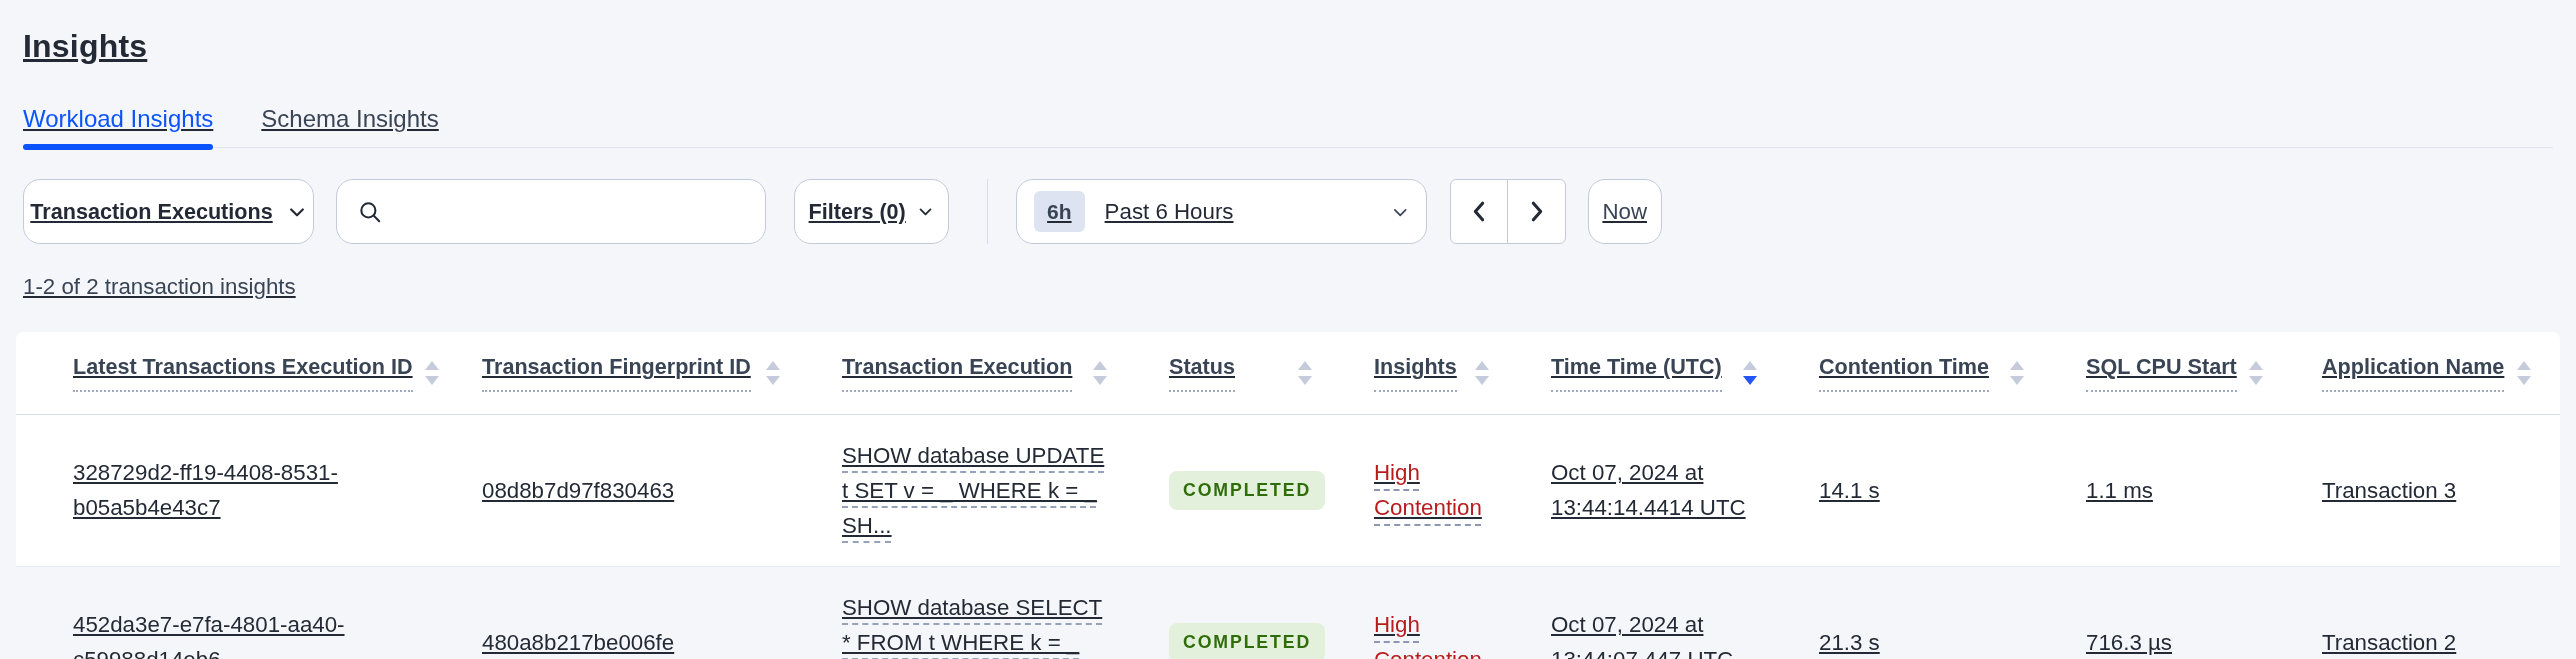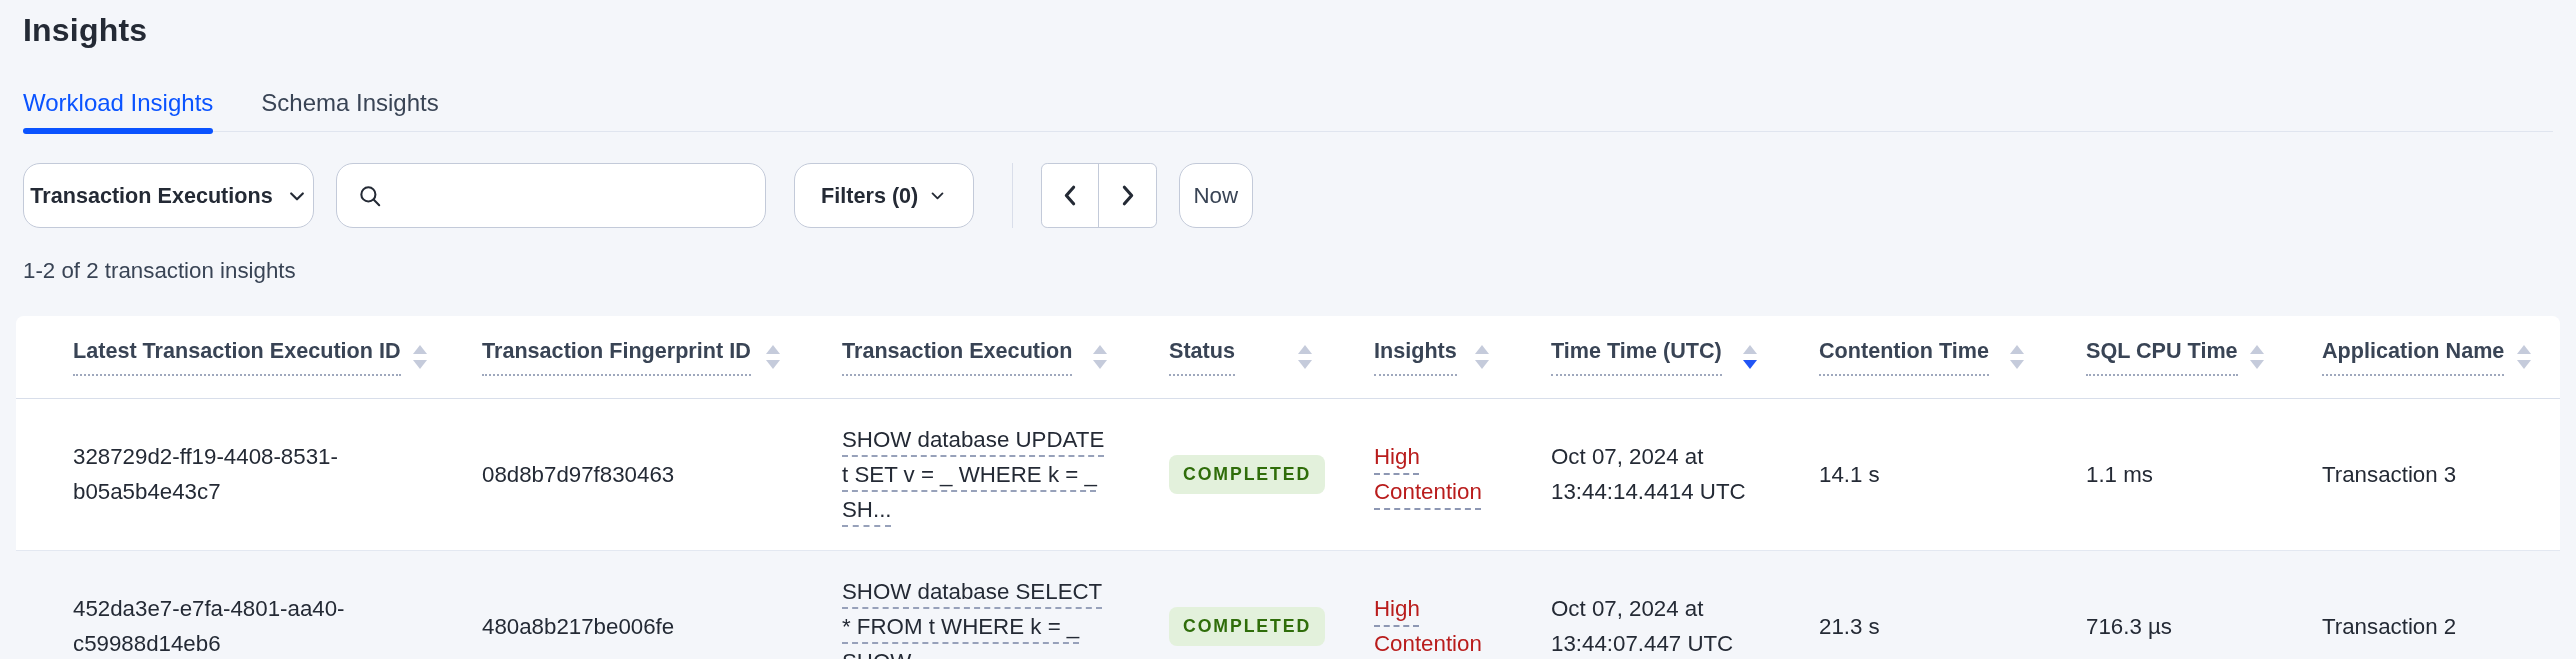--- a/index.html
+++ b/index.html
@@ -3,21 +3,21 @@
 <meta charset="utf-8">
 <style>
   * { box-sizing: border-box; margin: 0; padding: 0; }
   html, body { width: 2576px; height: 659px; overflow: hidden; }
   body {
     background: #f4f6fa;
     font-family: "Liberation Sans", "DejaVu Sans", sans-serif;
     color: #242a35;
     font-size: 22.3px;
   }
-  .page { padding: 0 23px; height: 100%; }
+  .page { padding: 16px 23px; height: 100%; text-decoration: underline; }
 
   
   .page-title {
     padding-top: 12.3px;
     font-size: 32px;
     font-weight: 700;
     color: #242a35;
     letter-spacing: 0.2px;
   }
 
@@ -58,21 +58,21 @@
     cursor: pointer;
     flex: none;
   }
   .select-btn { width: 291px; justify-content: center; gap: 14px; font-weight: 700; font-size: 21.6px; color: #242a35; margin-right: 21.6px; }
   .search-box { width: 430px; padding: 0 20px; gap: 14px; margin-right: 28px; cursor: text; }
   .search-box input {
     border: none; outline: none; background: transparent;
     font-family: inherit; font-size: 22.3px; color: #242a35; width: 100%;
   }
   .search-box input::placeholder { color: #8e98b3; }
-  .filters-btn { width: 180px; justify-content: center; gap: 10.8px; font-weight: 700; font-size: 21.6px; color: #242a35; }
+  .filters-btn { width: 155px; justify-content: center; gap: 10.8px; font-weight: 700; font-size: 21.6px; color: #242a35; }
   .vdivider { width: 1.5px; height: 65px; background: #d9deea; margin: 0 28px 0 38px; flex: none; }
   .time-picker { width: 411px; padding: 0 17px; margin-right: 23px; }
   .time-chip {
     background: #dde3f0; color: #394455;
     font-weight: 700; font-size: 21px;
     padding: 10px 13px; border-radius: 6.2px; line-height: 1;
   }
   .time-label { margin-left: 20px; font-size: 22.3px; color: #242a35; }
   .time-caret { margin-left: auto; display: flex; }
   .arrow-group { display: flex; border: 1.5px solid #c3cad9; border-radius: 6.2px; background: #fff; height: 65px; overflow: hidden; margin-right: 21.6px; flex: none; }
@@ -194,20 +194,29 @@
       <span>Filters (0)</span>
       <span class="icon">
         <svg width="17" height="17" viewBox="0 0 24 24" fill="none" stroke="#242a35" stroke-width="2.6" stroke-linecap="round" stroke-linejoin="round">
             <polyline points="5 9 12 16 19 9"></polyline>
           </svg>
       </span>
     </div>
 
     <div class="vdivider"></div>
 
+    <div class="ctl time-picker">
+      <span class="time-chip">6h</span>
+      <span class="time-label">Past 6 Hours</span>
+      <span class="time-caret icon">
+        <svg width="18.5" height="18.5" viewBox="0 0 24 24" fill="none" stroke="#394455" stroke-width="2.2" stroke-linecap="round" stroke-linejoin="round">
+            <polyline points="5 9 12 16 19 9"></polyline>
+          </svg>
+      </span>
+    </div>
 
     <div class="arrow-group">
       <div class="arrow-btn">
         <span class="icon">
           <svg width="25" height="25" viewBox="0 0 24 24" fill="none" stroke="#242a35" stroke-width="3" stroke-linecap="round" stroke-linejoin="round">
               <polyline points="15 4 8 12 15 20"></polyline>
             </svg>
         </span>
       </div>
       <div class="arrow-btn">
@@ -237,21 +246,21 @@
           <col style="width:177px">
           <col style="width:268px">
         <col style="width:267px">
           <col style="width:236px">
           <col>
       </colgroup>
       <thead>
         <tr>
           <th class="first">
             <div class="th-inner">
-                <span class="th-label">Latest Transaction Execution ID</span>
+                <span class="th-label">Latest Transactions Execution ID</span>
             <span class="sort-arrows">
                   <span class="arr-up"></span>
                   <span class="arr-down"></span>
                 </span>
               </div>
           </th>
           <th>
             <div class="th-inner">
                 <span class="th-label">Transaction Fingerprint ID</span>
             <span class="sort-arrows">
@@ -300,21 +309,21 @@
             <div class="th-inner">
                 <span class="th-label">Contention Time</span>
             <span class="sort-arrows">
                   <span class="arr-up"></span>
                   <span class="arr-down"></span>
                 </span>
               </div>
           </th>
           <th>
             <div class="th-inner">
-                <span class="th-label">SQL CPU Time</span>
+                <span class="th-label">SQL CPU Start</span>
             <span class="sort-arrows">
                   <span class="arr-up"></span>
                   <span class="arr-down"></span>
                 </span>
               </div>
           </th>
           <th>
             <div class="th-inner">
                 <span class="th-label">Application Name</span>
             <span class="sort-arrows">

